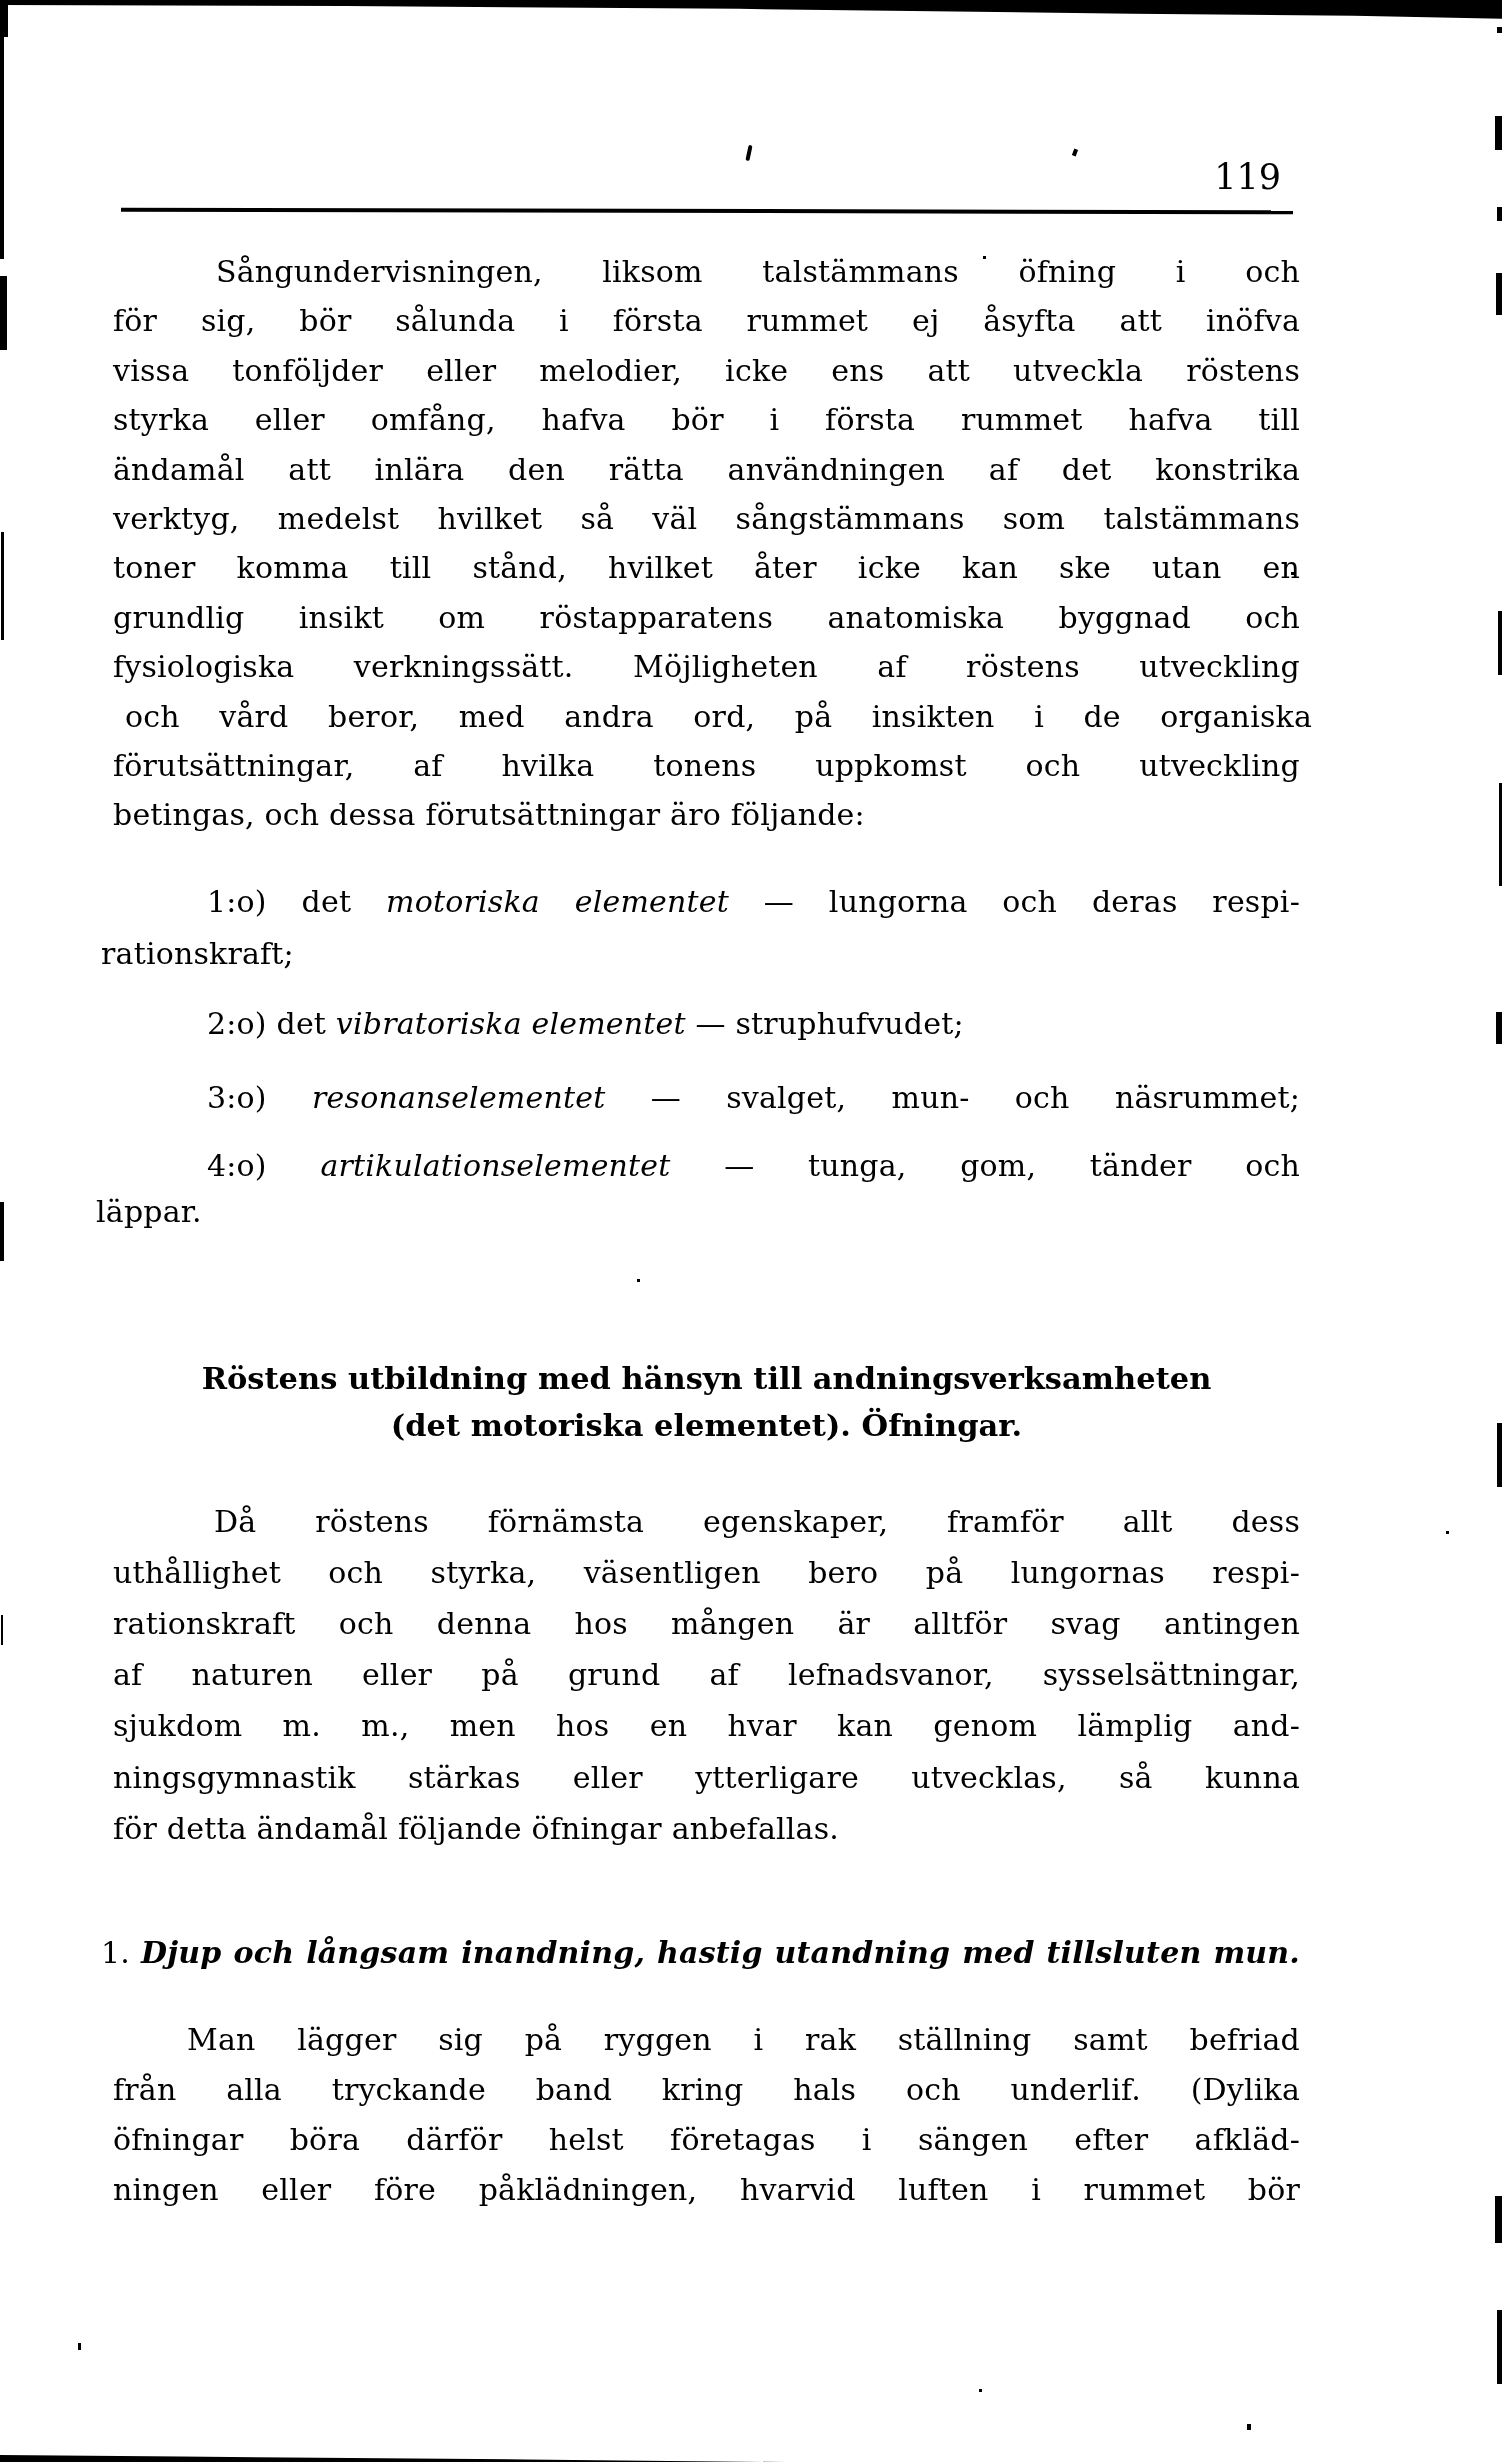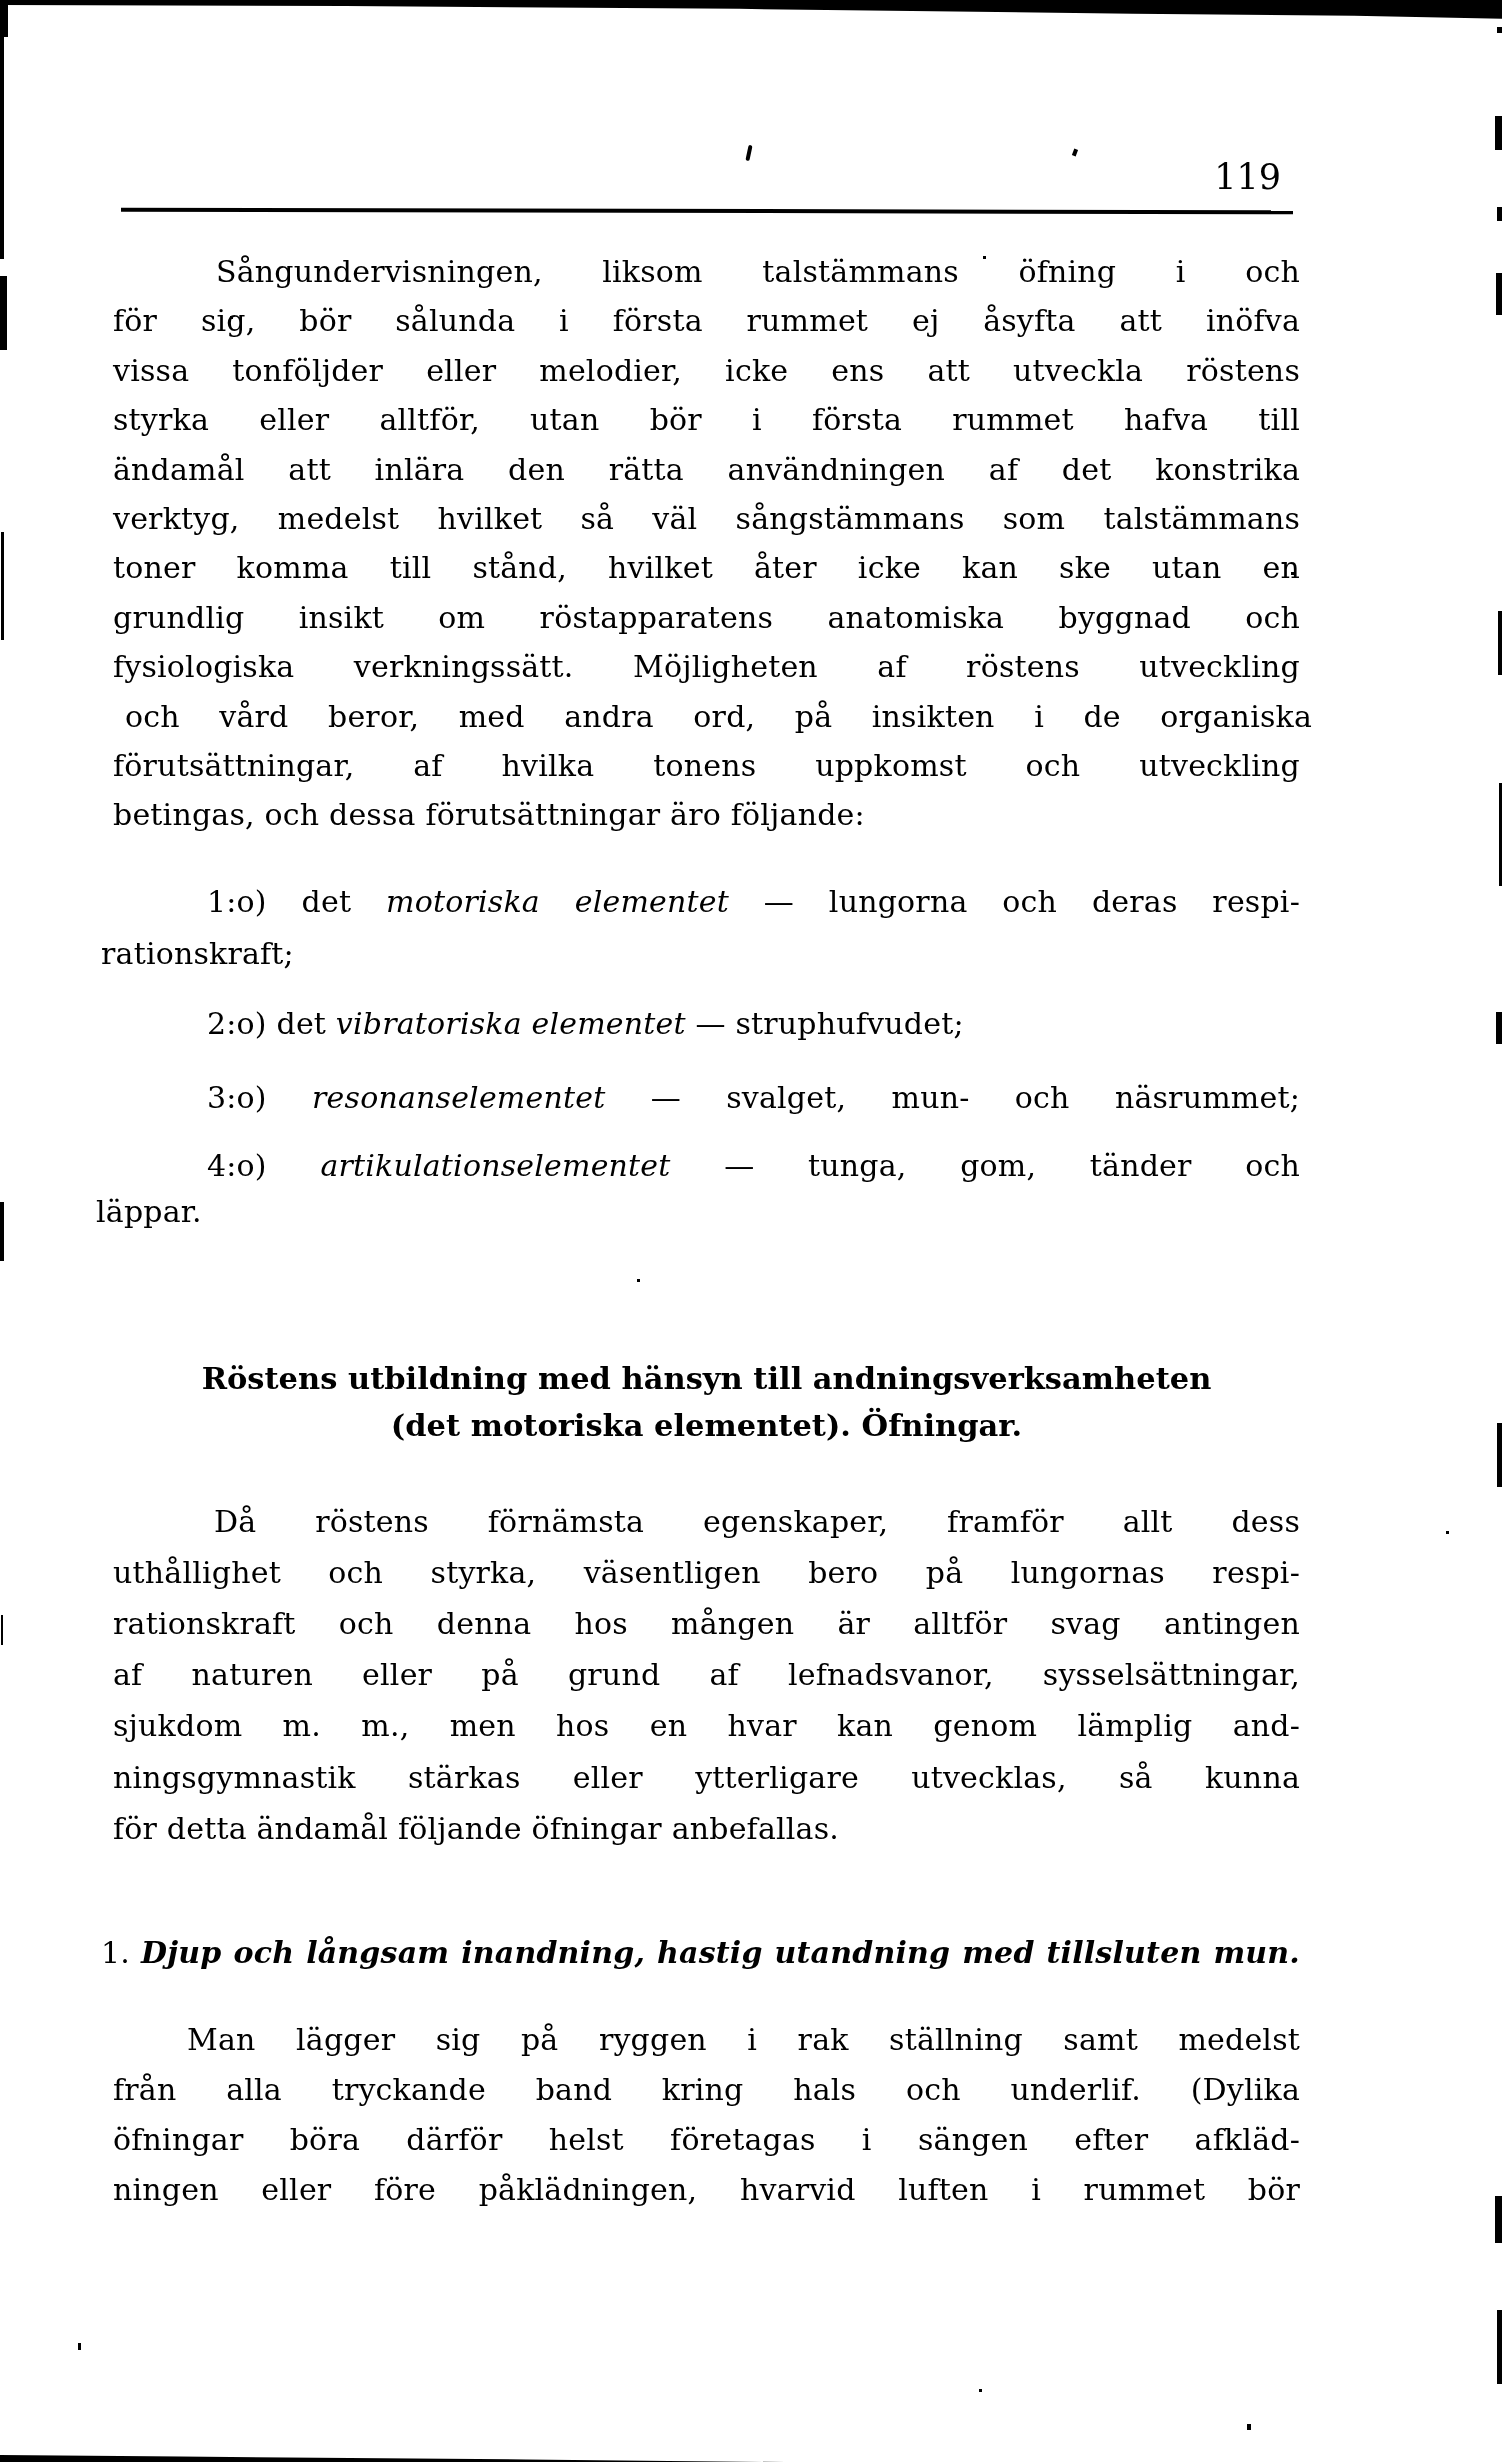--- a/index.html
+++ b/index.html
@@ -50,21 +50,21 @@
 <div id="page">
 
   <div id="page-num">119</div>
   <div id="head-rule"></div>
   <div id="stray-mark"></div>
 
   <div id="content">
       <div class="ln  j" style="top: 254px; text-indent: 103px;"><span>Sångundervisningen, liksom talstämmans öfning i och</span></div>
       <div class="ln  j" style="top: 303px;"><span>för sig, bör sålunda i första rummet ej åsyfta att inöfva</span></div>
       <div class="ln  j" style="top: 353px;"><span>vissa tonföljder eller melodier, icke ens att utveckla röstens</span></div>
-      <div class="ln  j" style="top: 402px;"><span>styrka eller alltför, utan bör i första rummet hafva till</span></div>
+      <div class="ln  j" style="top: 402px;"><span>styrka eller omfång, hafva bör i första rummet hafva till</span></div>
       <div class="ln  j" style="top: 452px;"><span>ändamål att inlära den rätta användningen af det konstrika</span></div>
       <div class="ln  j" style="top: 501px;"><span>verktyg, medelst hvilket så väl sångstämmans som talstämmans</span></div>
       <div class="ln  j" style="top: 550px;"><span>toner komma till stånd, hvilket åter icke kan ske utan en</span></div>
       <div class="ln  j" style="top: 600px;"><span>grundlig insikt om röstapparatens anatomiska byggnad och</span></div>
       <div class="ln  j" style="top: 649px;"><span>fysiologiska verkningssätt.  Möjligheten af röstens utveckling</span></div>
       <div class="ln  j" style="top: 699px; margin-left: 12px;"><span>och vård beror, med andra ord, på insikten i de organiska</span></div>
       <div class="ln  j" style="top: 748px;"><span>förutsättningar, af hvilka tonens uppkomst och utveckling</span></div>
       <div class="ln " style="top: 797px;"><span>betingas, och dessa förutsättningar äro följande:</span></div>
       <div class="ln  j" style="top: 884px; text-indent: 94px;"><span>1:o) det </span><span class="it">motoriska elementet</span><span> — lungorna och deras respi-</span></div>
       <div class="ln " style="top: 936px; left: 101px;"><span>rationskraft;</span></div>
@@ -75,21 +75,21 @@
       <div class="ln h c" style="top: 1361px;"><span>Röstens utbildning med hänsyn till andningsverksamheten</span></div>
       <div class="ln h c" style="top: 1408px;"><span>(det motoriska elementet).  Öfningar.</span></div>
       <div class="ln  j" style="top: 1504px; text-indent: 101px;"><span>Då röstens förnämsta egenskaper, framför allt dess</span></div>
       <div class="ln  j" style="top: 1555px;"><span>uthållighet och styrka, väsentligen bero på lungornas respi-</span></div>
       <div class="ln  j" style="top: 1606px;"><span>rationskraft och denna hos mången är alltför svag antingen</span></div>
       <div class="ln  j" style="top: 1657px;"><span>af naturen eller på grund af lefnadsvanor, sysselsättningar,</span></div>
       <div class="ln  j" style="top: 1708px;"><span>sjukdom m. m., men hos en hvar kan genom lämplig and-</span></div>
       <div class="ln  j" style="top: 1760px;"><span>ningsgymnastik stärkas eller ytterligare utvecklas, så kunna</span></div>
       <div class="ln " style="top: 1811px;"><span>för detta ändamål följande öfningar anbefallas.</span></div>
       <div class="ln  j" style="top: 1935px; left: 101px; width: 1199px;"><span>1.</span><span> </span><span class="bi">Djup och långsam inandning, hastig utandning med tillsluten mun.</span></div>
-      <div class="ln  j" style="top: 2022px; text-indent: 74px;"><span>Man lägger sig på ryggen i rak ställning samt medelst</span></div>
+      <div class="ln  j" style="top: 2022px; text-indent: 74px;"><span>Man lägger sig på ryggen i rak ställning samt befriad</span></div>
       <div class="ln  j" style="top: 2072px;"><span>från alla tryckande band kring hals och underlif.  (Dylika</span></div>
       <div class="ln  j" style="top: 2122px;"><span>öfningar böra därför helst företagas i sängen efter afkläd-</span></div>
       <div class="ln  j" style="top: 2172px;"><span>ningen eller före påklädningen, hvarvid luften i rummet bör</span></div>
     </div>
 
   <div id="artifacts">
     <i class="art" style="left:0;top:0;width:1502px;height:19.7px;
               clip-path:polygon(0 0,100% 0,100% 95%,1354px 80%,1133px 70%,739px 45%,345px 30%,0 26%);"></i>
     <i class="art" style="left:0;top:0;width:7.9px;height:37px;"></i>
     <i class="art" style="left:0;top:37px;width:3.9px;height:222px;"></i>

